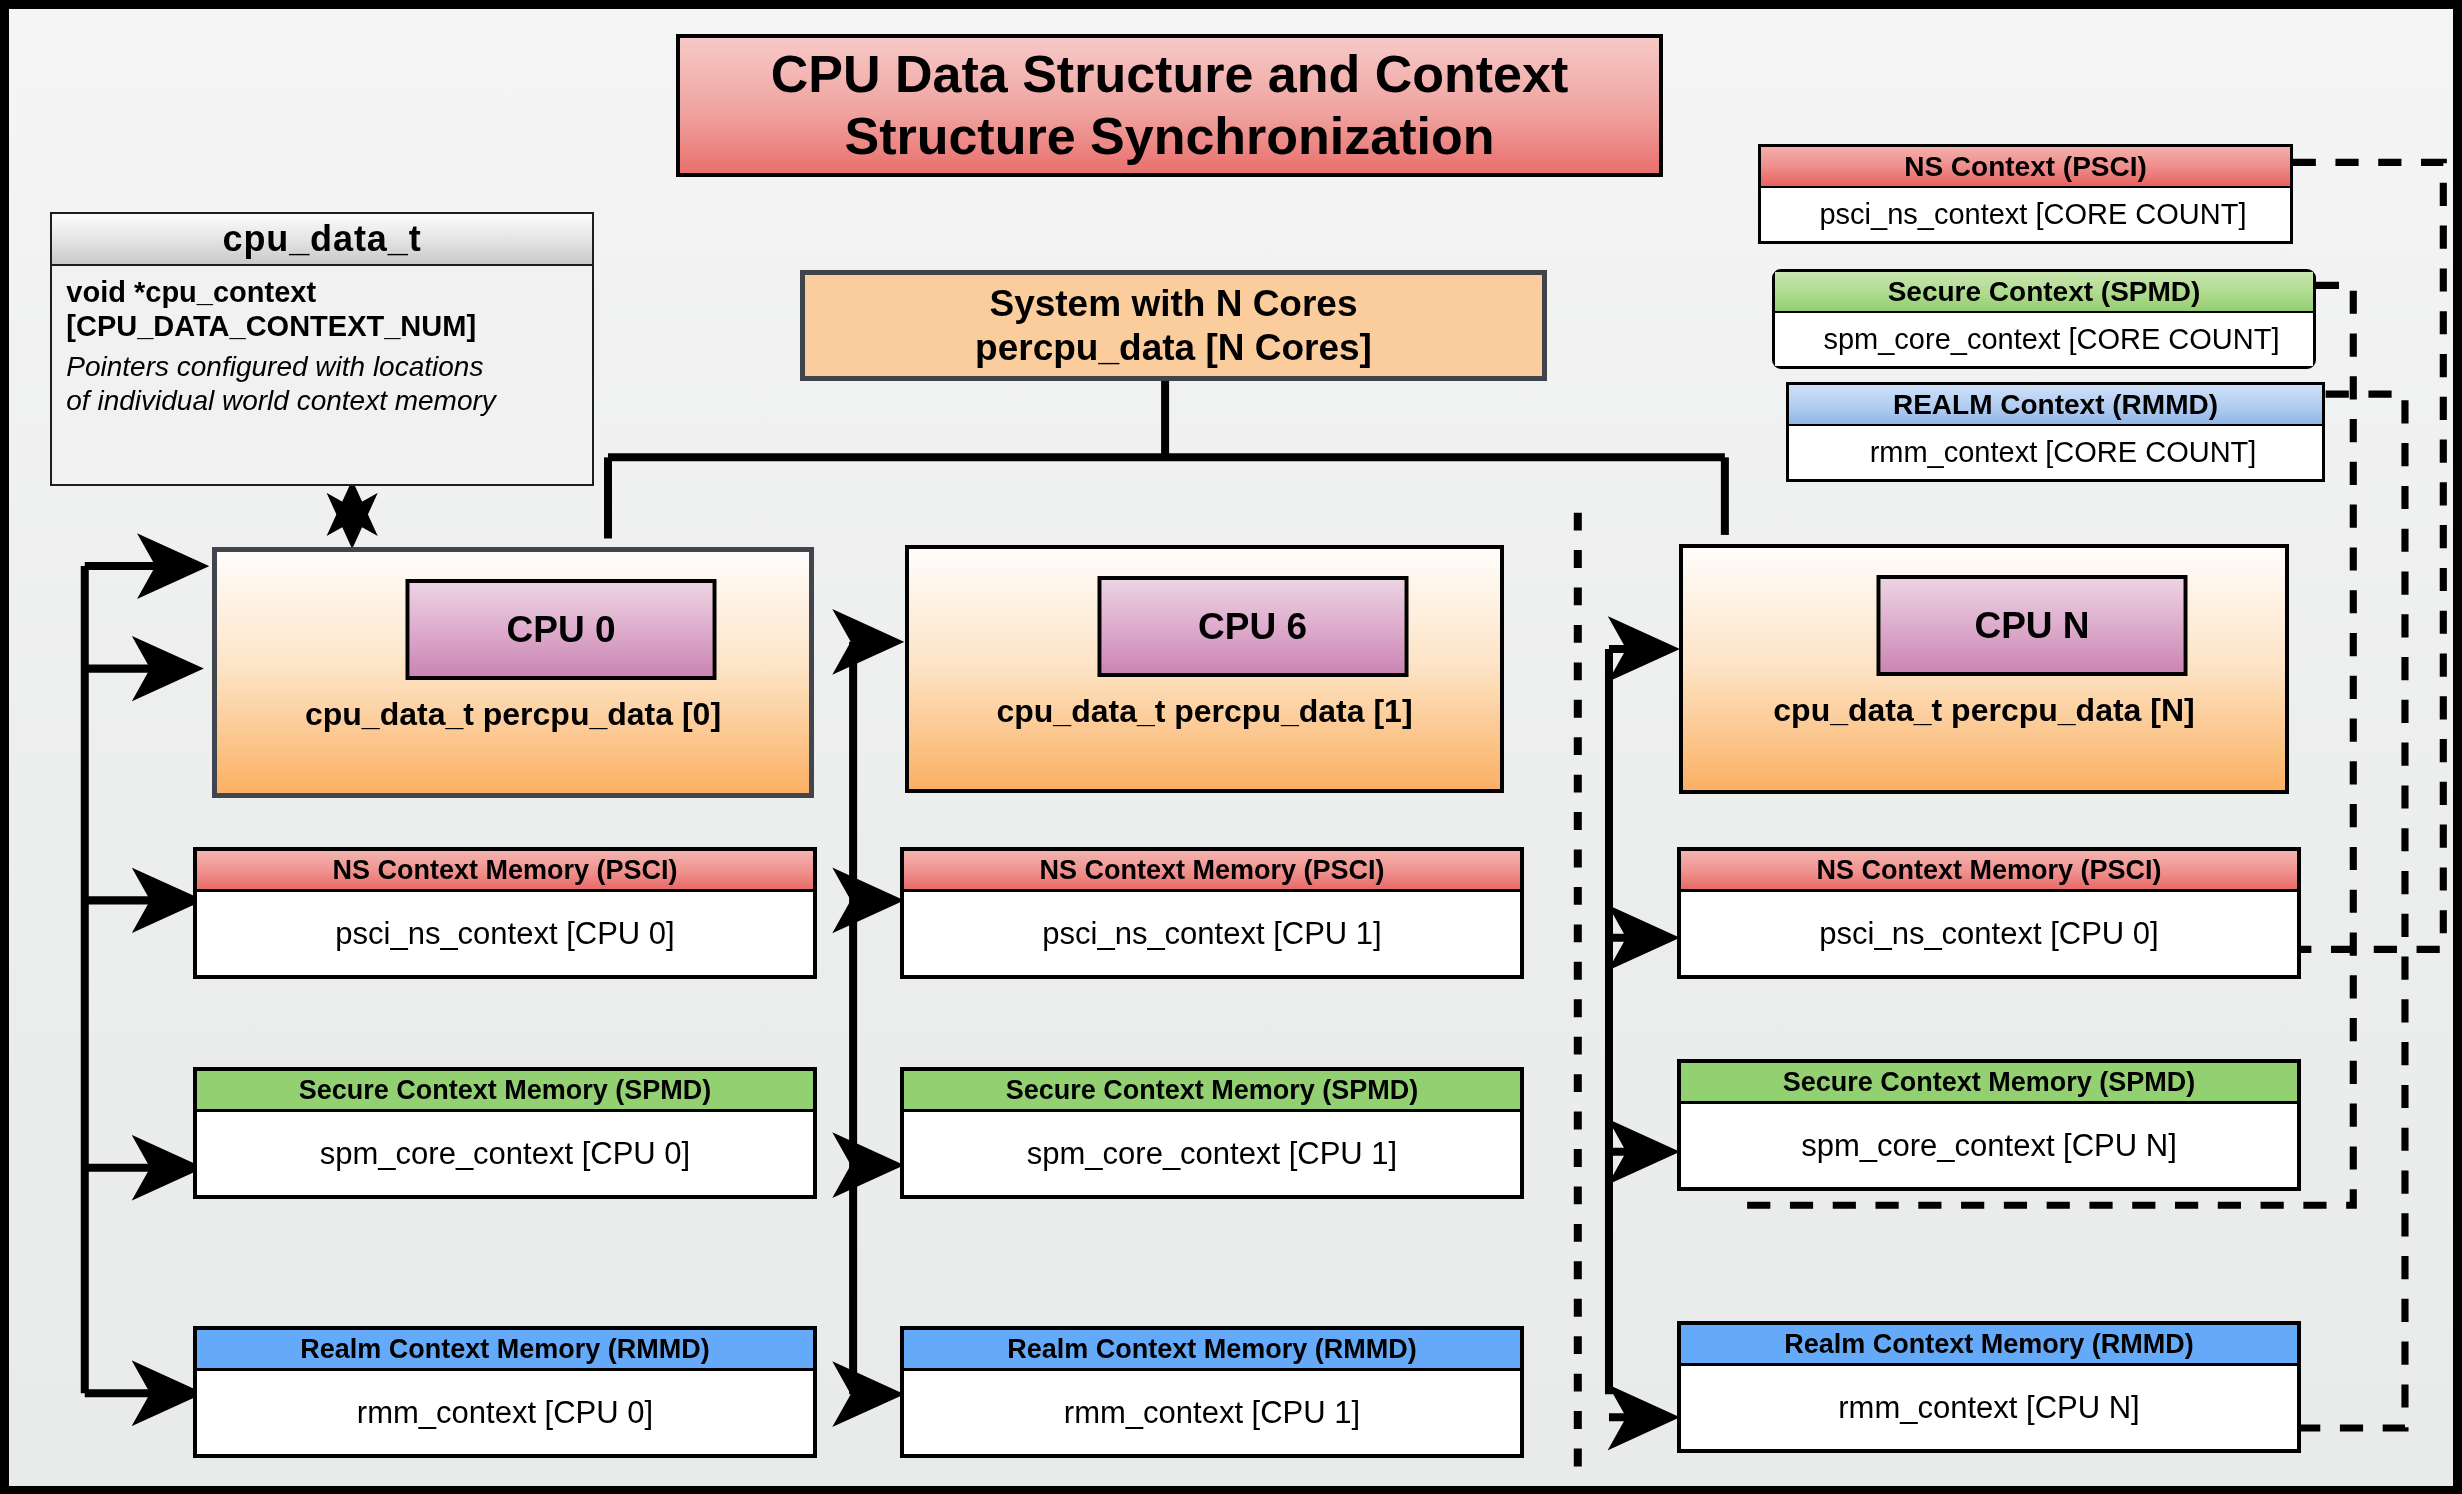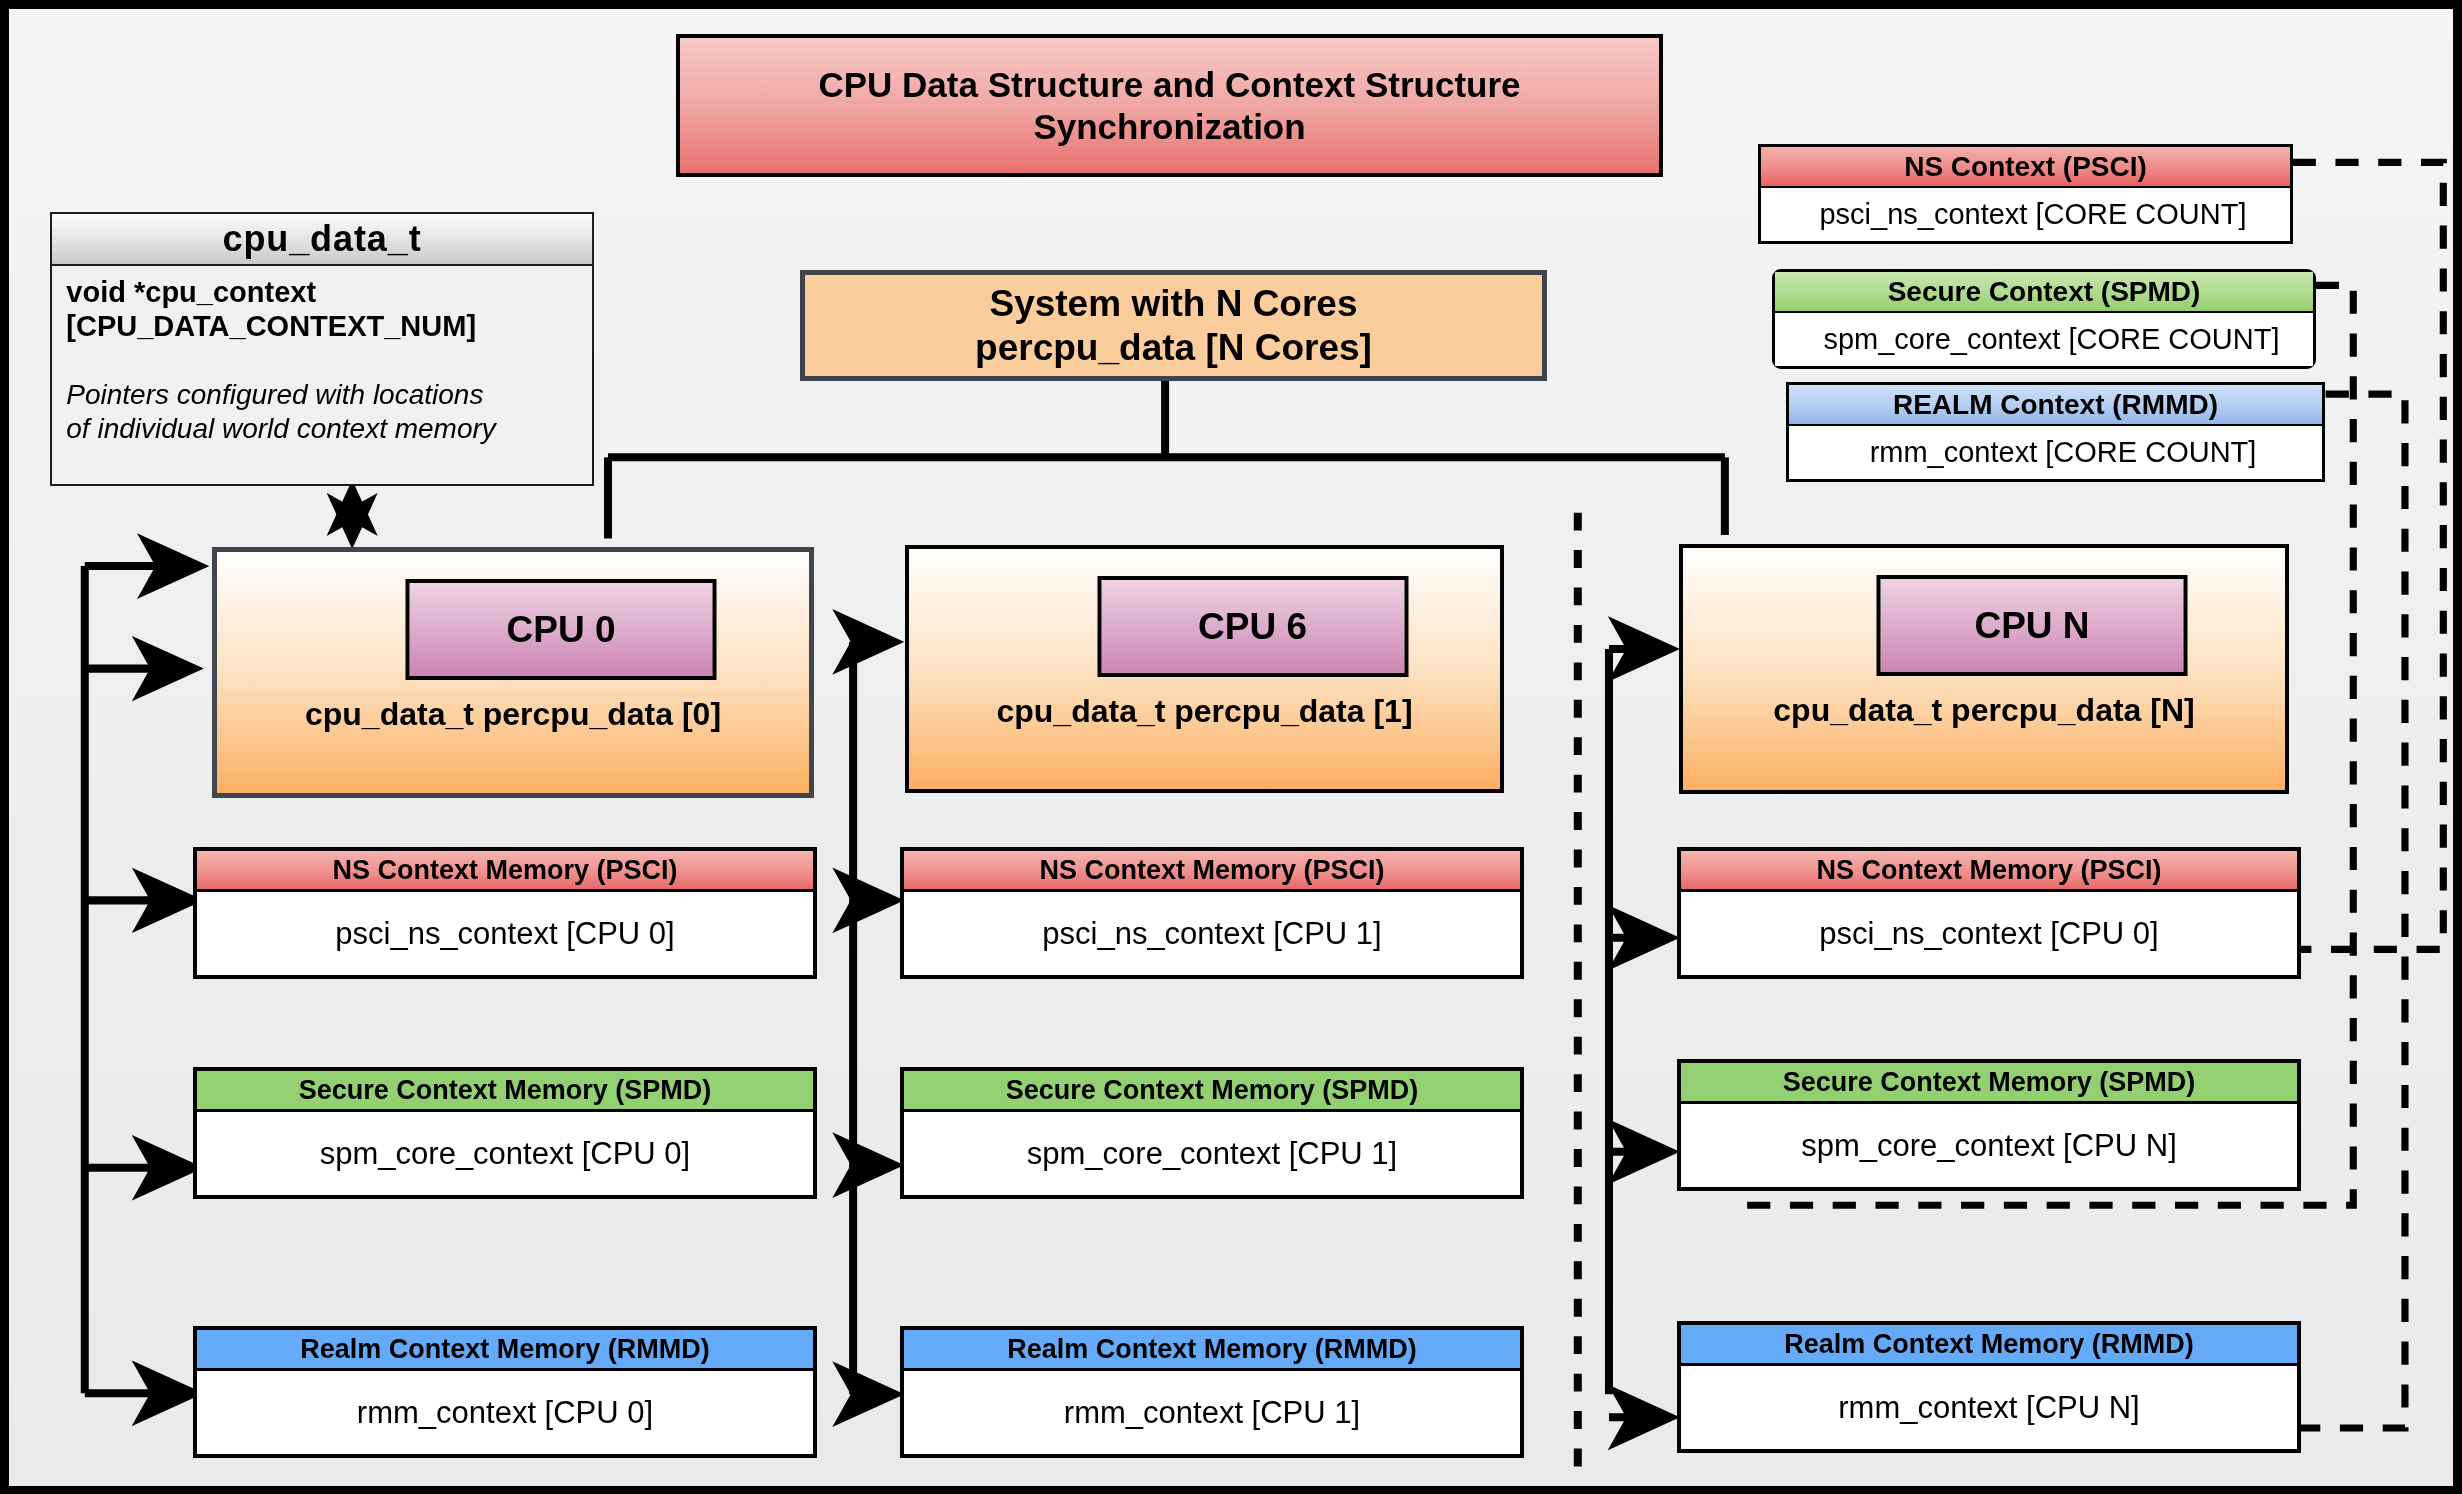--- a/index.html
+++ b/index.html
@@ -20,21 +20,21 @@
   }
   .abs { position: absolute; box-sizing: border-box; }
 
   
   #title-box {
     left: 667px; top: 25px; width: 987px; height: 143px;
     background: linear-gradient(180deg,#f6c9c6 0%, #f0a3a0 55%, #e8706d 100%);
     border: 4.5px solid #000;
     display: flex; align-items: center; justify-content: center;
     text-align: center;
-    font-size: 35px; font-weight: bold; color: #000; line-height: 1.18;
+    font-size: 52px; font-weight: bold; color: #000; line-height: 1.18;
     padding: 0 12.5px;
   }
 
   
   #cpu-data-t {
     left: 41px; top: 203px; width: 544px; height: 274px;
     border: 2.7px solid #1d1d1d;
     background: #f1f1f1;
   }
   #cpu-data-t .hdr {
@@ -42,21 +42,21 @@
     background: linear-gradient(180deg,#fcfcfc 0%, #e2e2e2 55%, #c9c9c9 100%);
     border-bottom: 2.7px solid #1d1d1d;
     display: flex; align-items: center; justify-content: center;
     font-size: 36px; font-weight: bold; letter-spacing: 0.9px;
   }
   #cpu-data-t .body { padding: 9px 14.3px 0 14.3px; }
   #cpu-data-t .field {
     font-size: 29px; font-weight: bold; line-height: 1.18; white-space: pre-line;
   }
   #cpu-data-t .note {
-    margin-top: 35px;
+    margin-top: 7px;
     font-size: 28px; font-style: italic; line-height: 1.2; white-space: pre-line;
   }
 
   
   #system-box {
     left: 791px; top: 261px; width: 747px; height: 111px;
     background: #fbcc9c;
     border: 5.3px solid #3f434c;
     display: flex; align-items: center; justify-content: center; text-align: center;
     font-size: 37px; font-weight: bold; line-height: 1.18; white-space: pre-line;

